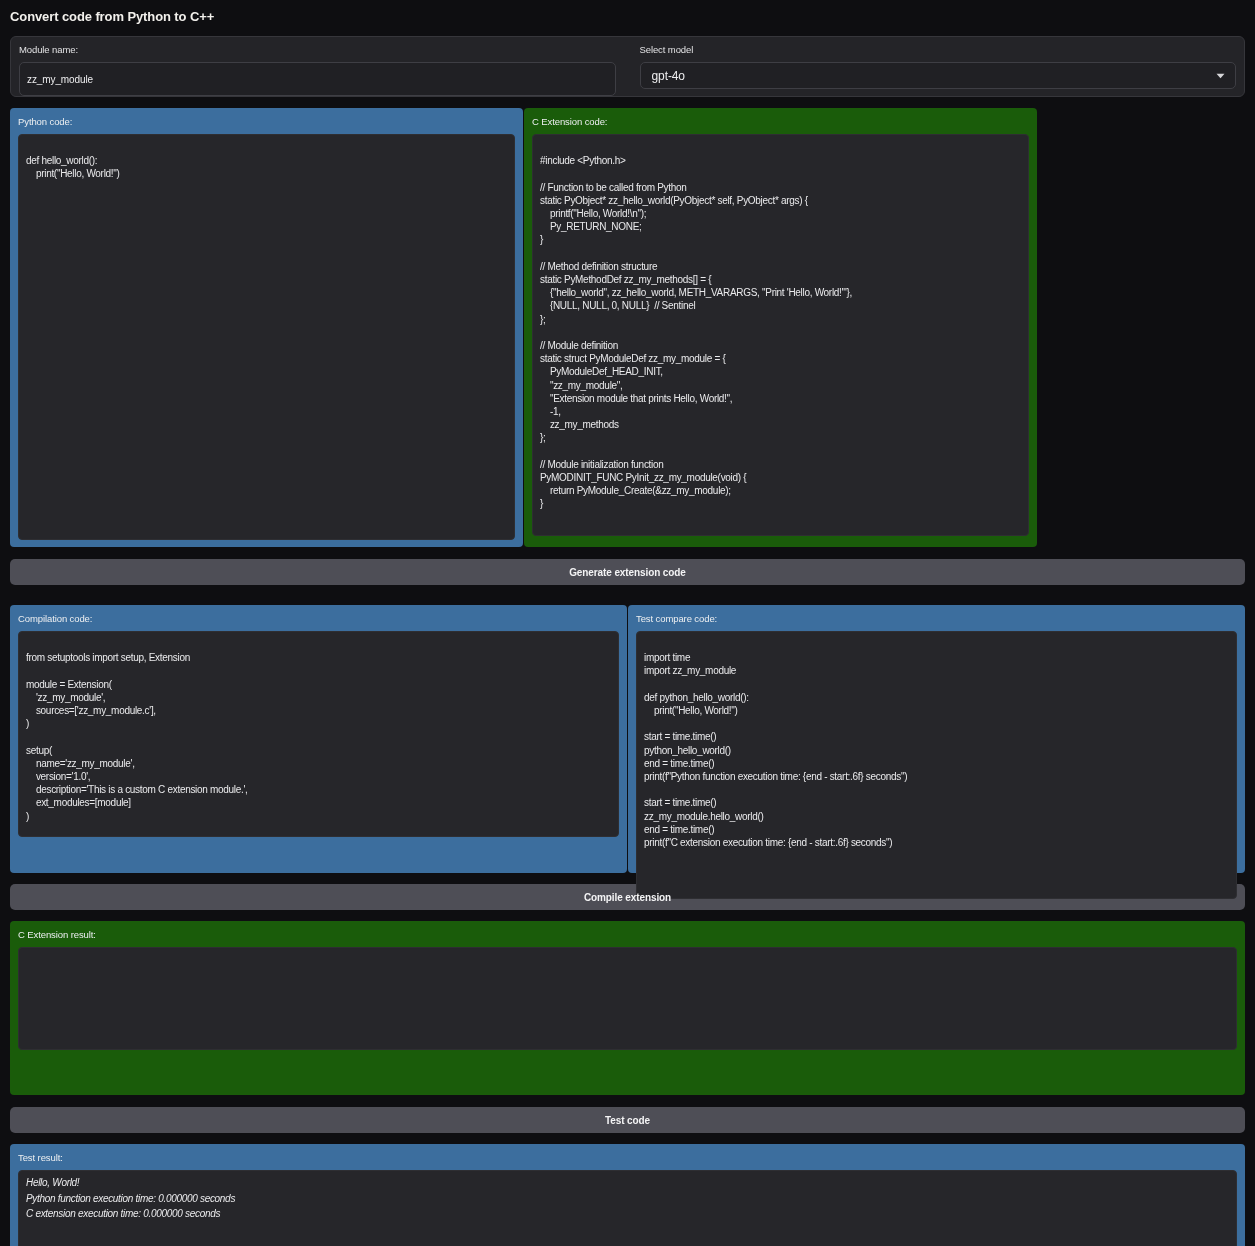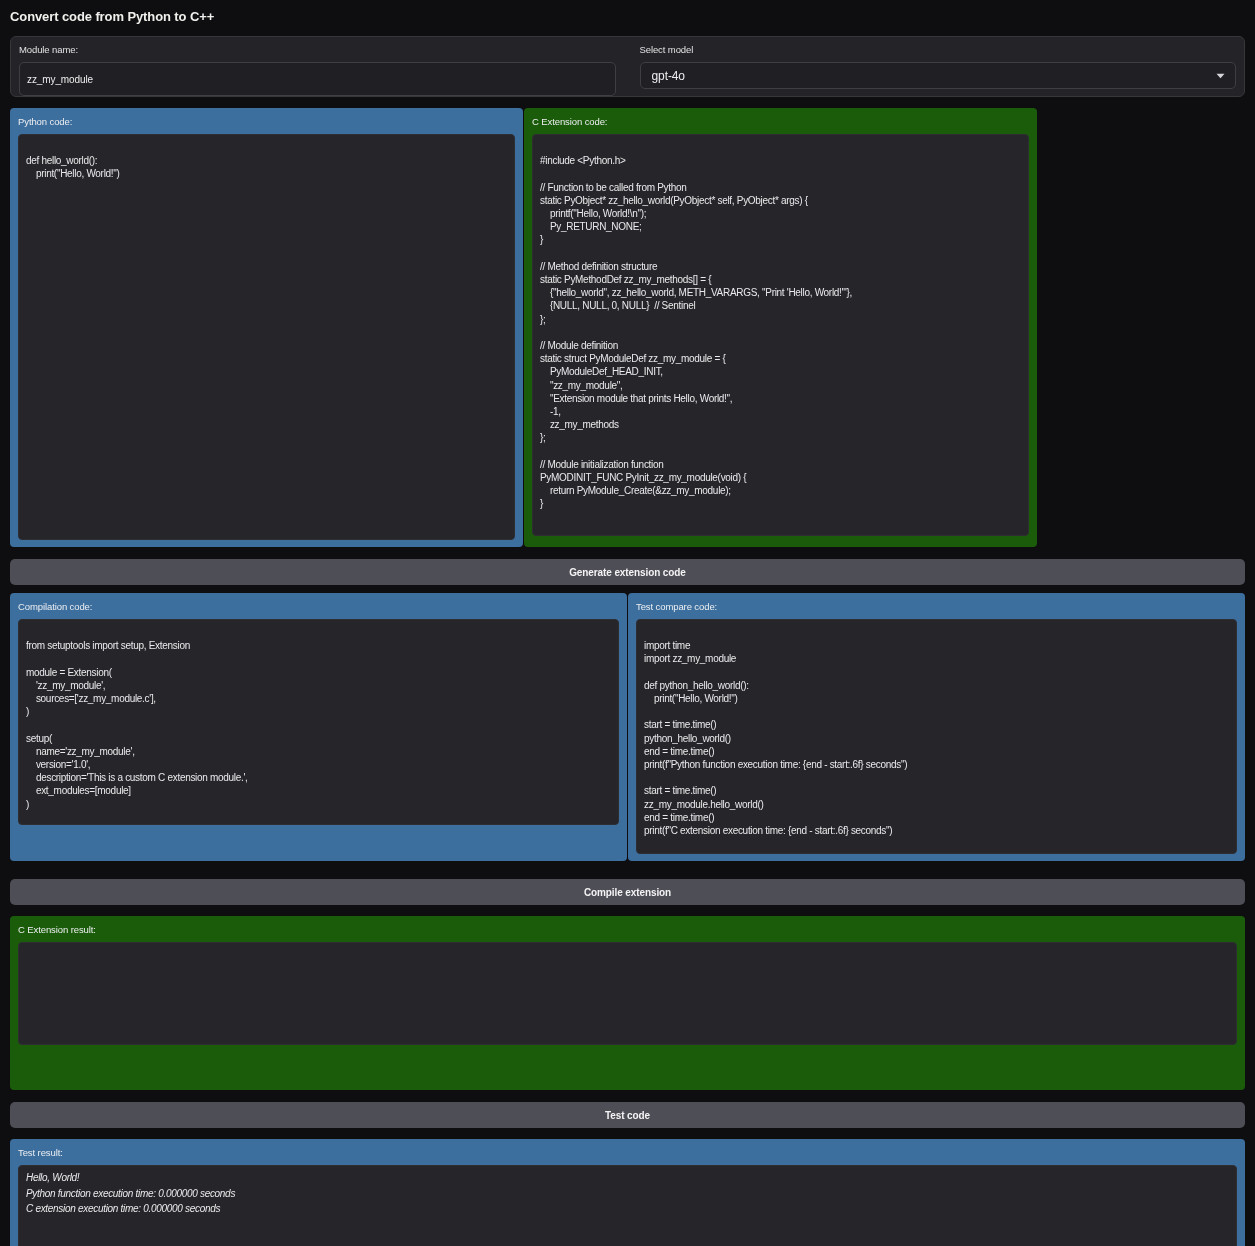--- a/index.html
+++ b/index.html
@@ -51,32 +51,32 @@
   .codebox {
     background:#26262a; border:1px solid #2e2e32; border-radius:4px;
     width:100%; padding:6px 7px; overflow:hidden;
     font-family:inherit; font-size:10px; line-height:13.2px; letter-spacing:-0.3px;
     color:#eaeaec; white-space:pre;
   }
   .row-codes { margin-bottom:12px; }
   .row-codes .panel { width:513px; height:439px; }
   .row-codes .codebox.h-py { height:406px; }
   .row-codes .codebox.h-c  { height:402px; }
-  .row-mid { margin-bottom:18px; }
+  .row-mid { margin-bottom:11px; }
   .row-mid .panel { width:617px; height:268px; }
   .row-mid .codebox.h-comp { height:206px; }
-  .row-mid .codebox.h-test { height:235px; }
+  .row-mid .codebox.h-test { height:268px; }
   
   .btn {
     display:flex; align-items:center; justify-content:center;
     width:100%; height:26px; background:#4e4e56; border:none; border-radius:5px;
     color:#f4f4f5; font-size:10px; font-weight:bold; font-family:inherit;
     letter-spacing:-0.1px; cursor:pointer;
   }
-  .btn.gen { margin-bottom:8px; }
+  .btn.gen { margin-bottom:20px; }
   .btn.compile { margin-bottom:11px; }
   .btn.test { margin-bottom:11px; }
   
   .result-panel { width:100%; border-radius:4px; padding:7px 8px; }
   .result-panel.green { background:#1a5c0a; height:174px; margin-bottom:12px; }
   .result-panel.blue  { background:#3c6e9e; height:140px; }
   .result-panel .codebox { height:103px; }
   .codebox.output { line-height:15.6px; padding-top:4px;font-style:italic; }
 </style>
 </head>

